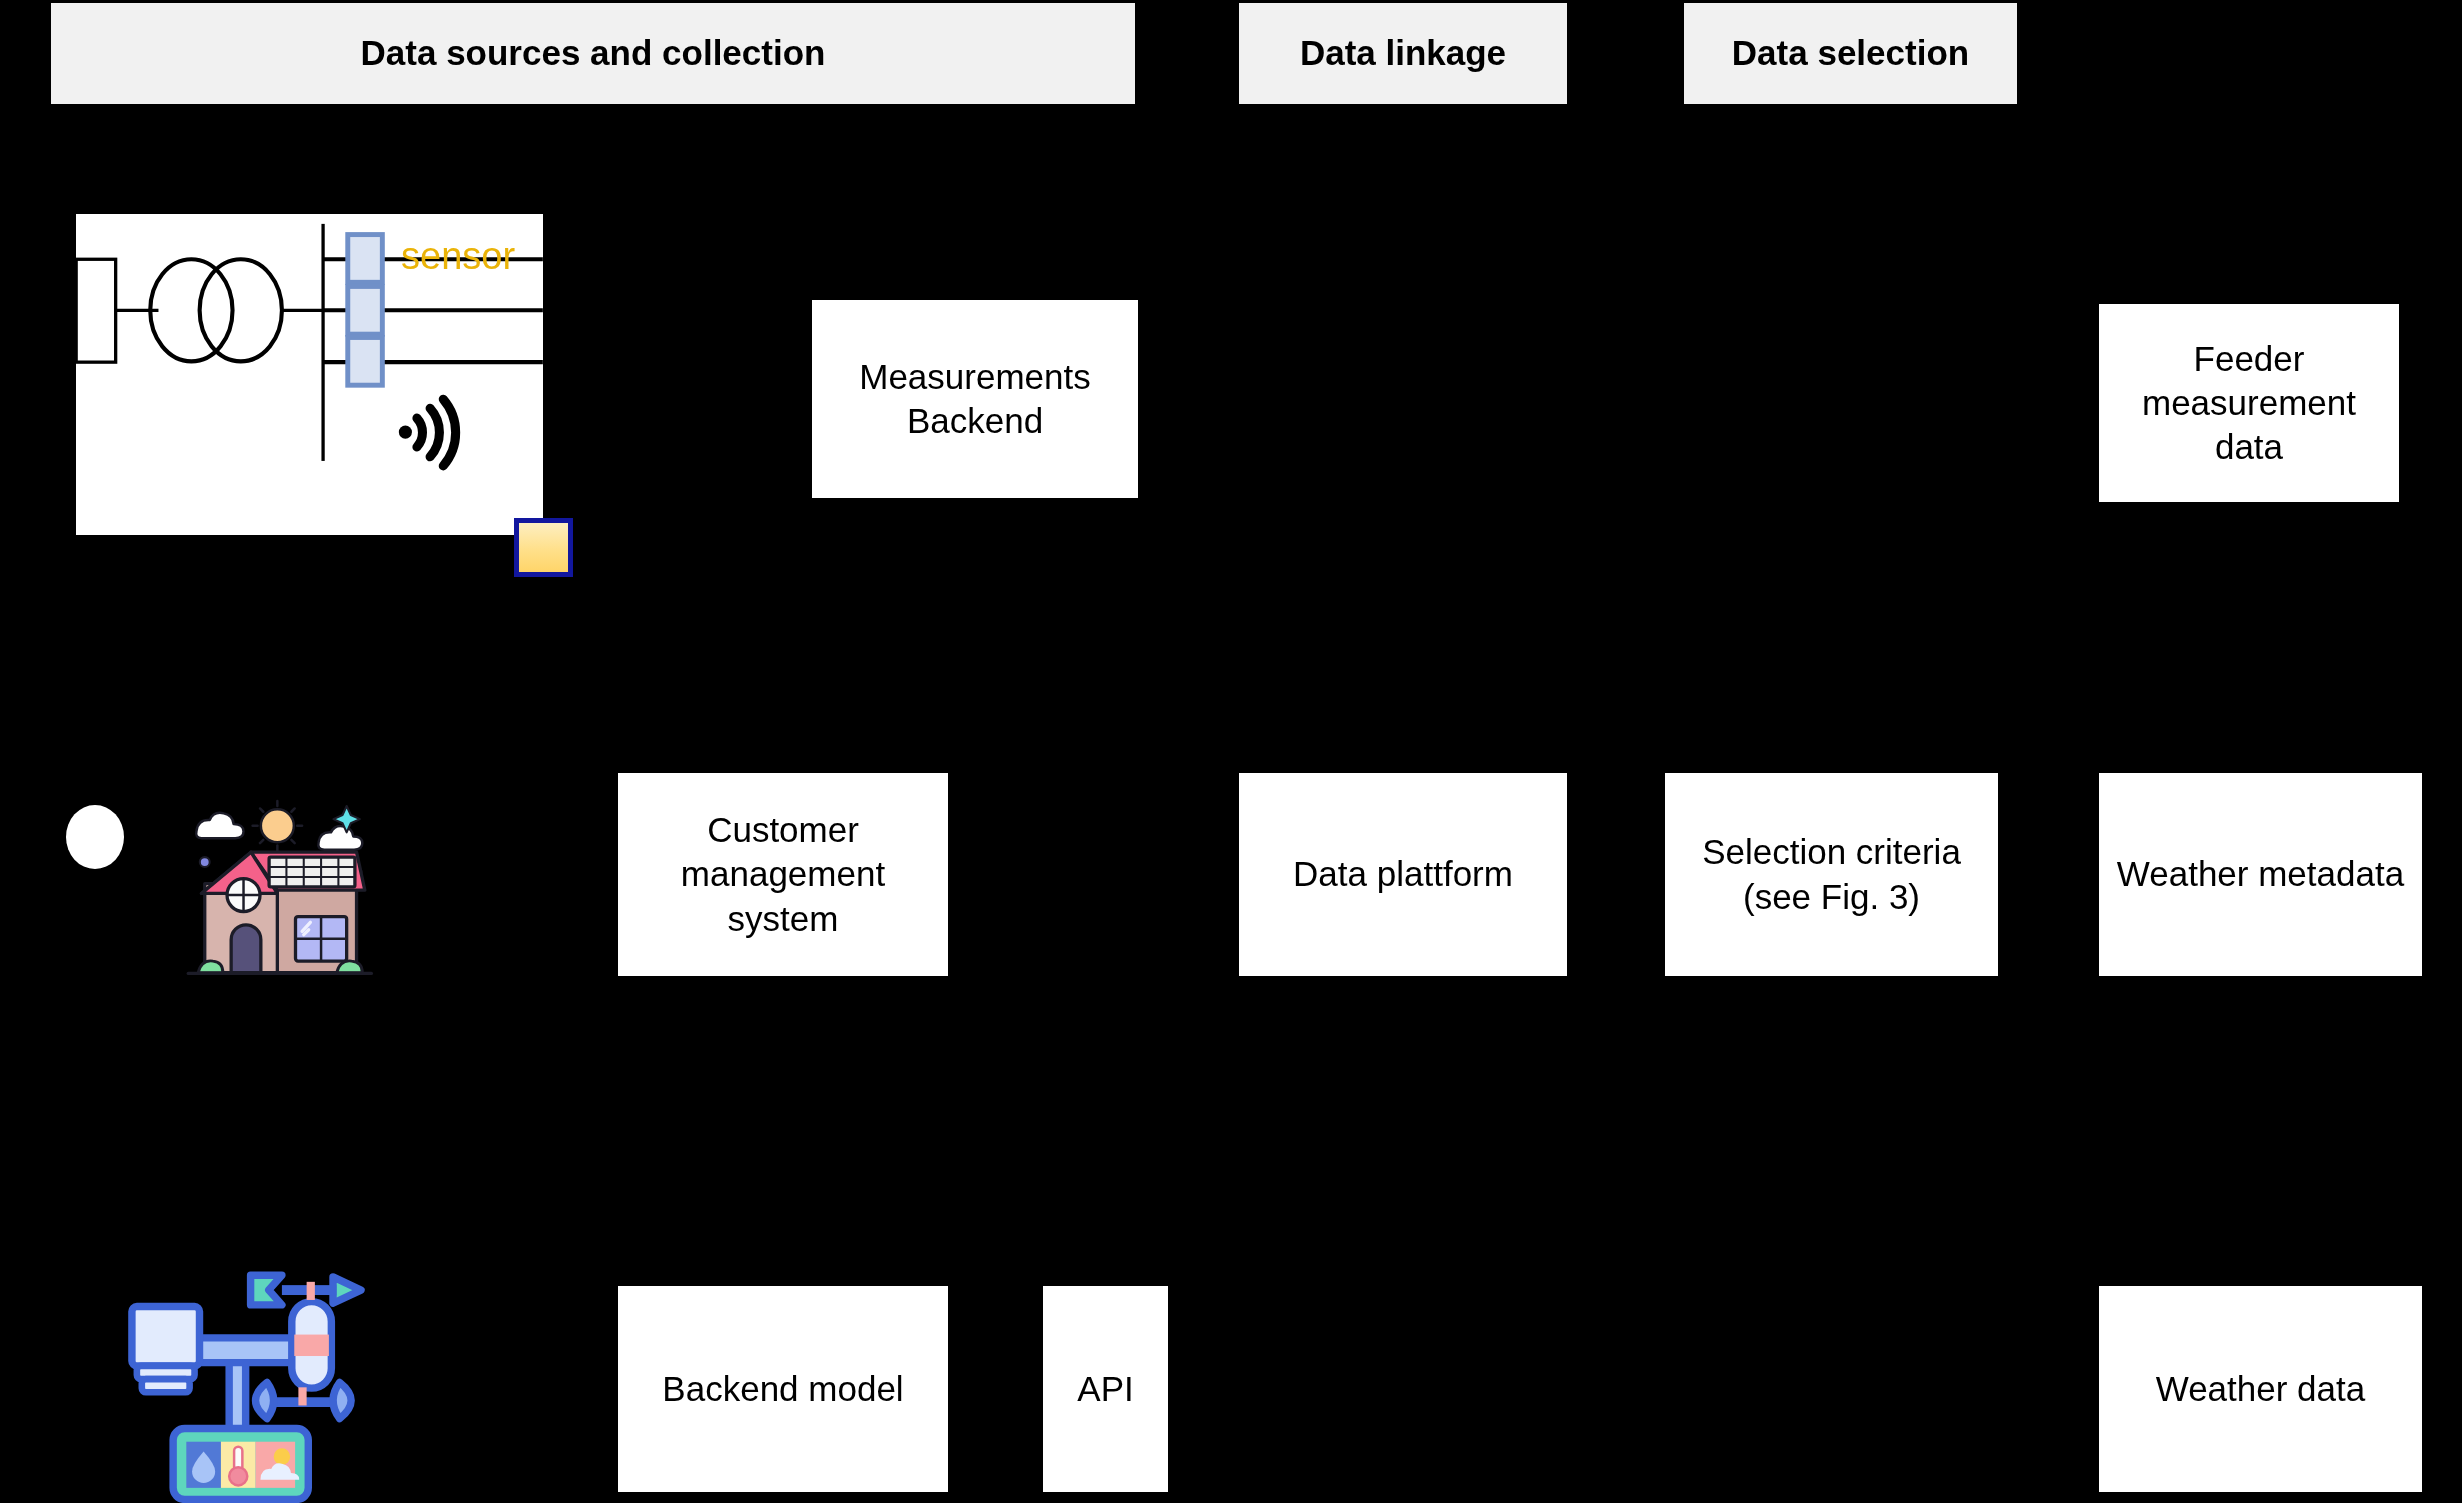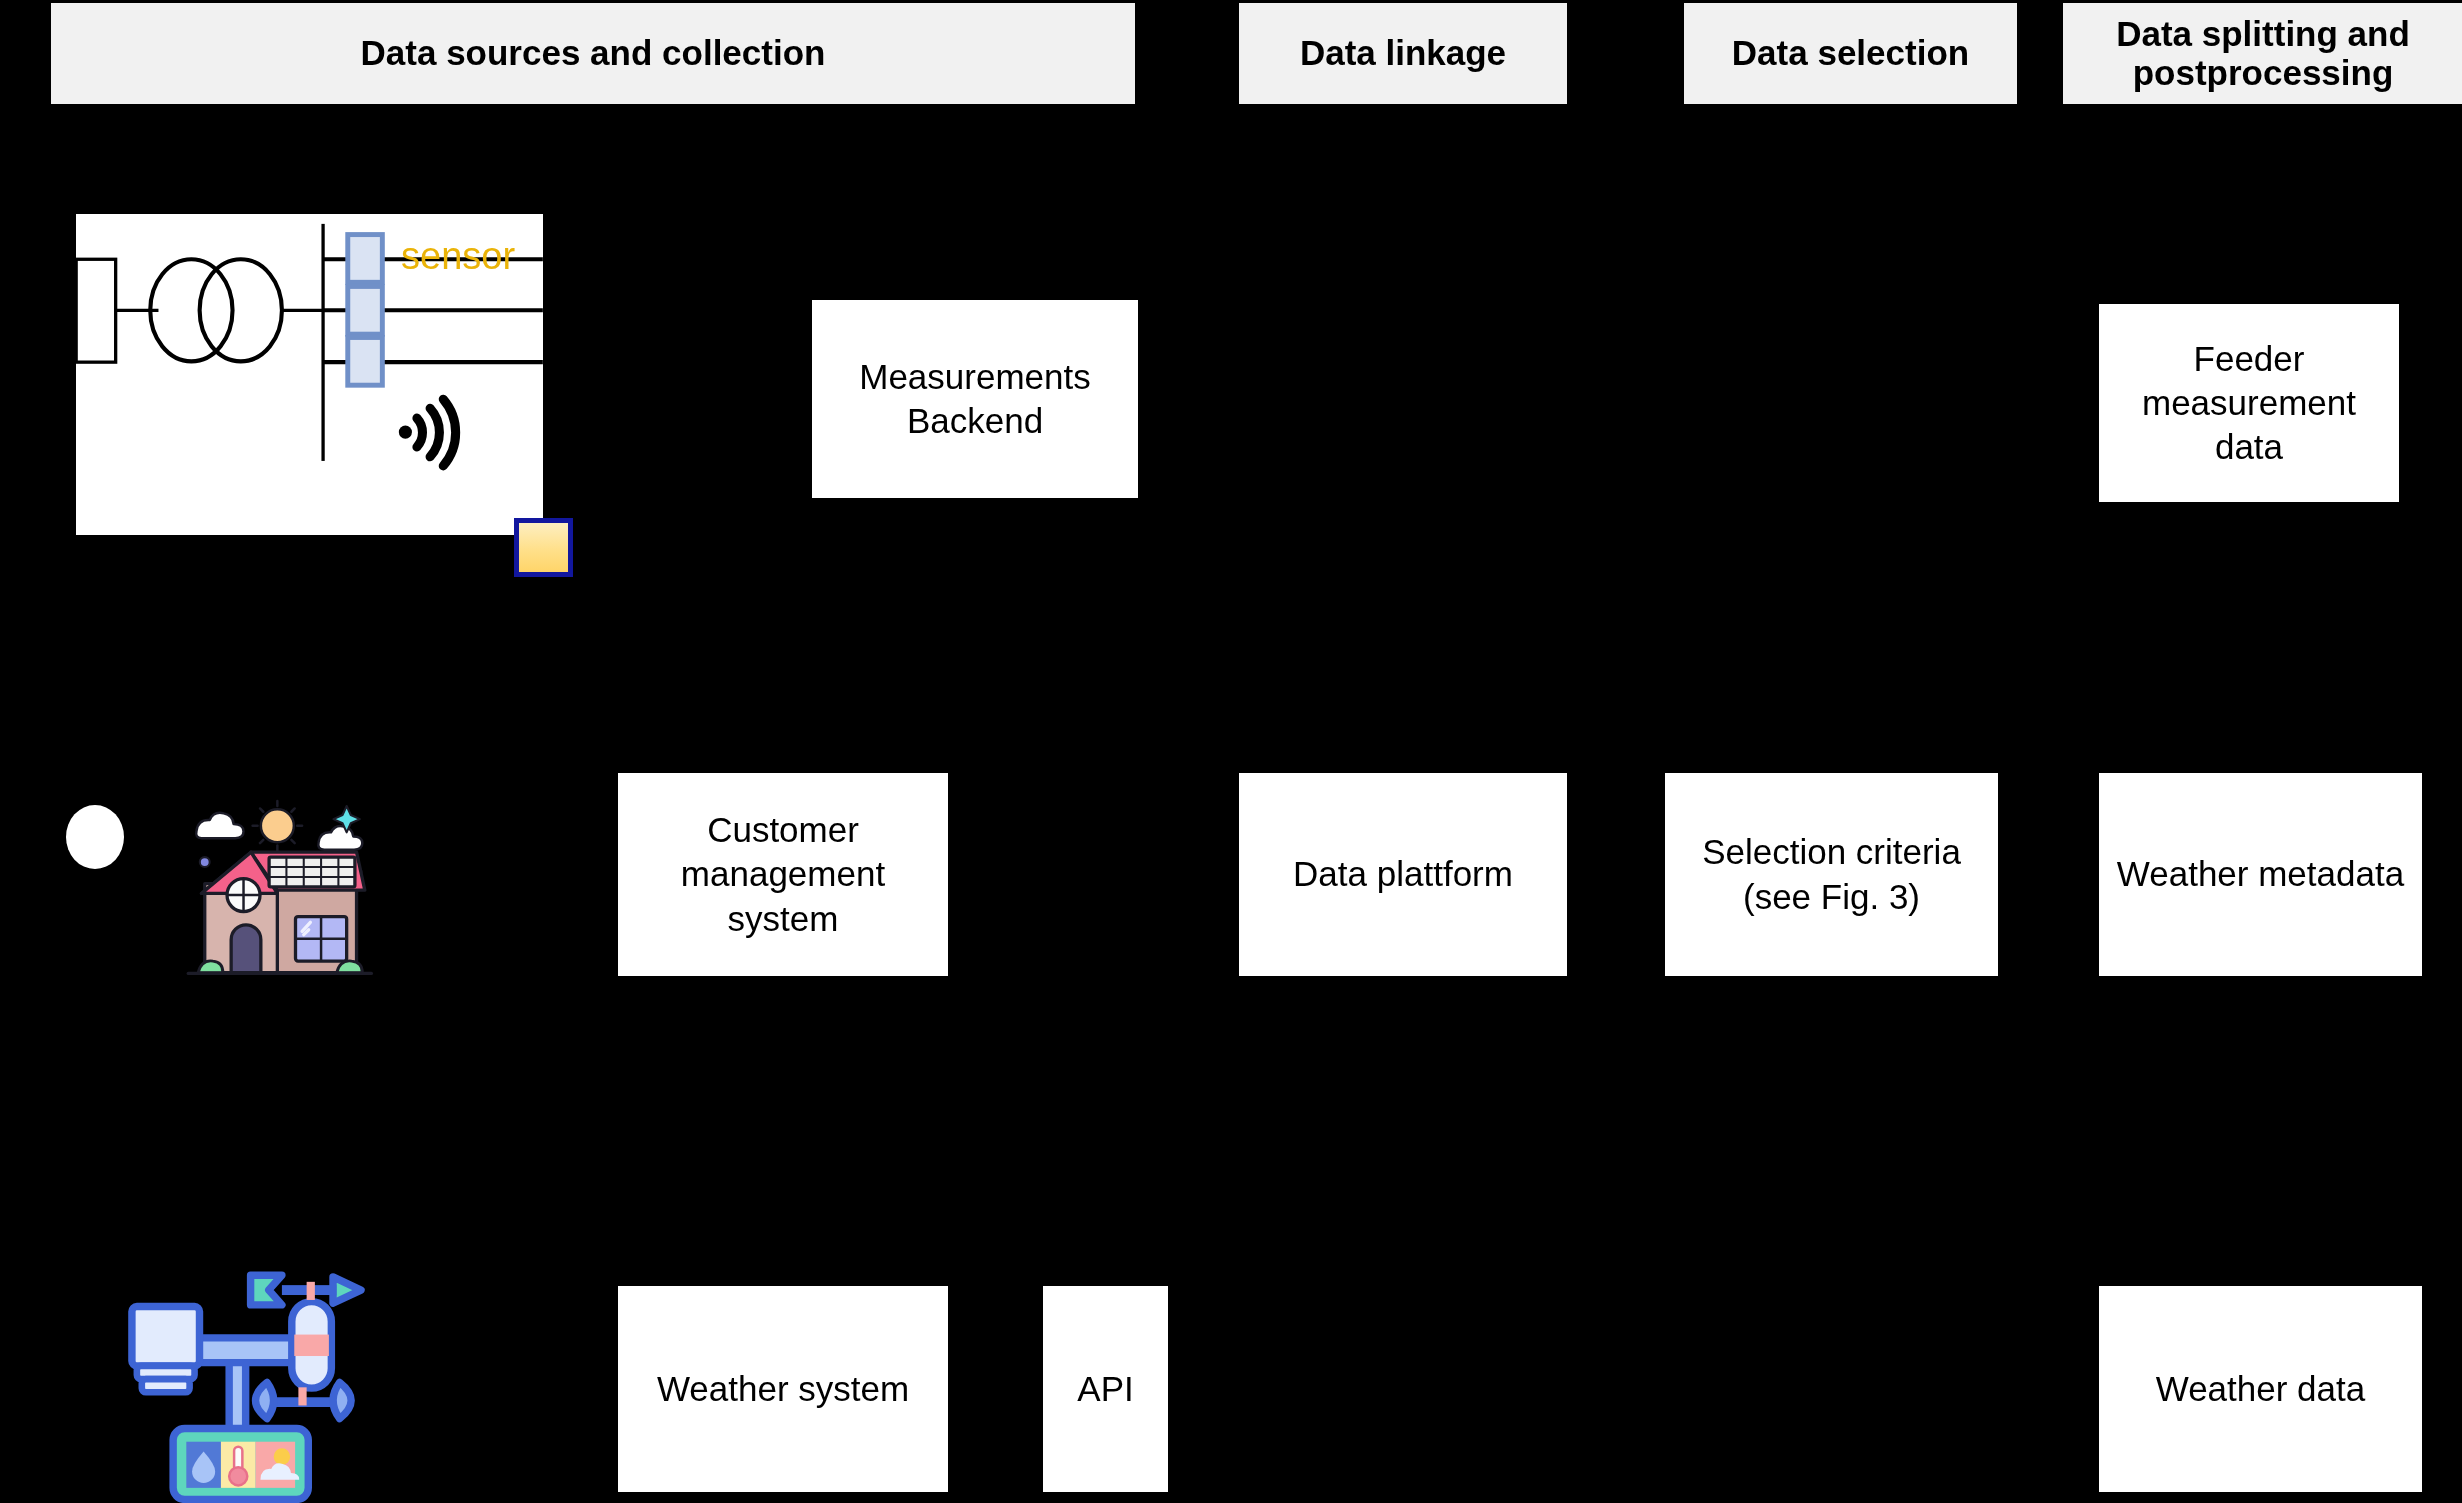--- a/index.html
+++ b/index.html
@@ -72,23 +72,20 @@
 <div class="stage">
 
   <div class="phase" id="phase-0">
     <span>Data sources and collection</span>
   </div>
   <div class="phase" id="phase-1">
     <span>Data linkage</span>
   </div>
   <div class="phase" id="phase-2">
     <span>Data selection</span>
-  </div>
-  <div class="phase" id="phase-3">
-    <span>Data splitting and postprocessing</span>
   </div>
 
   <div id="substation-panel"></div>
 
   <svg class="sub-svg" viewBox="0 0 567 390">
 
     <rect x="0" y="55" width="48" height="125" fill="none" stroke="#000" stroke-width="4"></rect>
     <line x1="48" y1="117" x2="100" y2="117" stroke="#000" stroke-width="4"></line>
 
     <ellipse cx="140" cy="117" rx="50" ry="62" fill="none" stroke="#000" stroke-width="5"></ellipse>
@@ -242,21 +239,21 @@
 
       <rect x="148" y="218" width="10" height="30" rx="5" fill="#fbfbfb" stroke="#e8718a" stroke-width="3"></rect>
       <circle cx="153" cy="254" r="11" fill="#f18b9e" stroke="#e8718a" stroke-width="3"></circle>
 
       <circle cx="206" cy="230" r="10" fill="#fbcd4a"></circle>
       <path d="M180 258 q0-14 13-13 q4-9 14-6 q9 2 10 11 q10 0 10 8 z" fill="#e8f0ff"></path>
     </g>
   </svg>
 
   <div class="wbox" id="box-weather-model">
-    <span>Weather system</span>
+    <span>Backend model</span>
   </div>
   <div class="wbox" id="box-api">
     <span>API</span>
   </div>
   <div class="wbox" id="box-weather-data">
     <span>Weather data</span>
   </div>
 
 </div>
 

